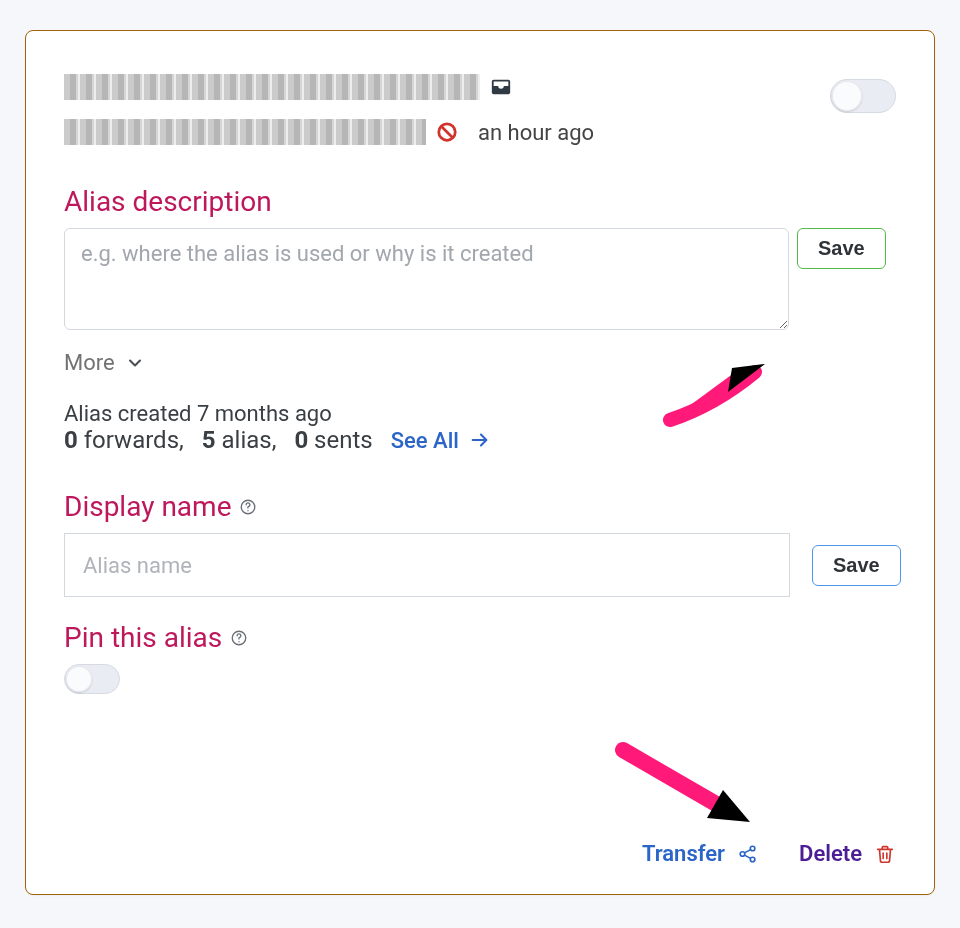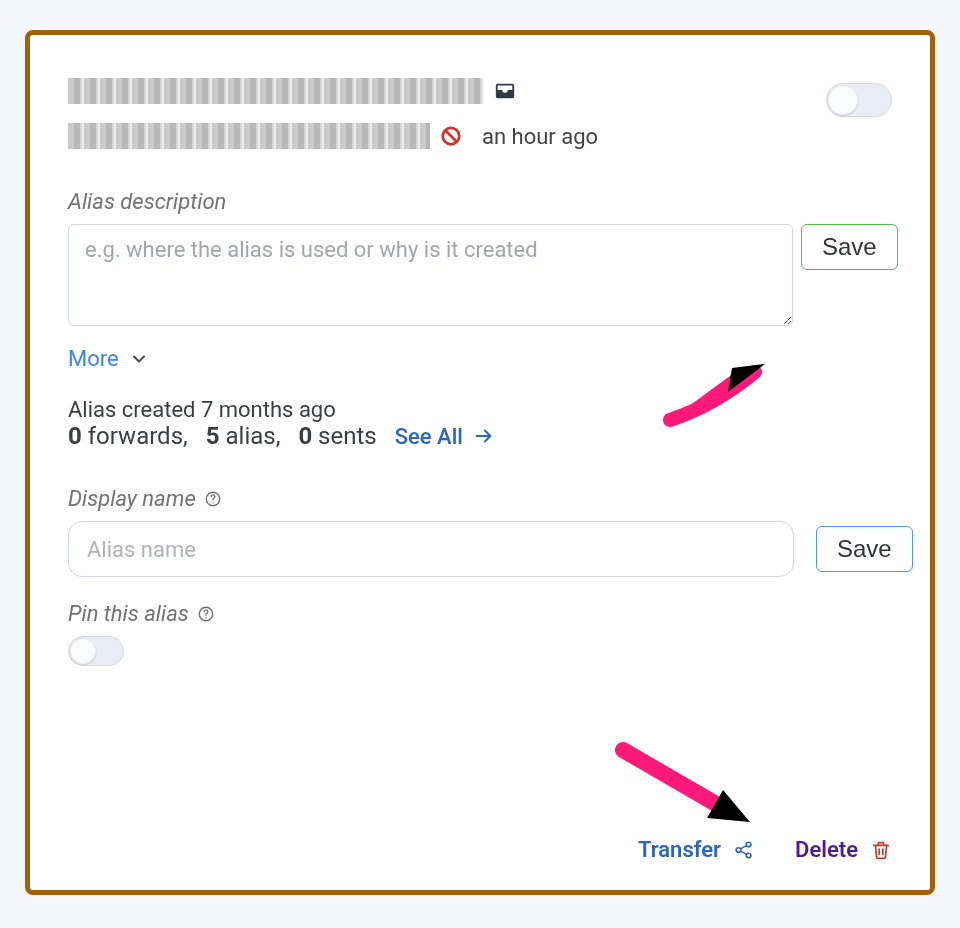--- a/index.html
+++ b/index.html
@@ -10,21 +10,21 @@
     color: #3a3f44;
     width: 960px;
     height: 928px;
     position: relative;
   }
   .card {
     position: absolute;
     left: 25px; top: 30px;
     width: 910px; height: 865px;
     background: #fff;
-    border: 5px solid #a16207;
+    border: 1px solid #a16207;
     border-radius: 8px;
     box-shadow: 0 1px 2px rgba(0,0,0,.04);
     padding: 36px 38px 32px 38px;
   }
 
   
   .row { display: flex; align-items: center; }
   .row.top { height: 40px; }
   .row.sub { height: 38px; margin-top: 6px; }
 
@@ -55,79 +55,79 @@
     display: flex; align-items: center; padding: 1px;
     cursor: pointer;
   }
   .knob {
     width: 30px; height: 30px; border-radius: 50%;
     background: #fafbfc;
     box-shadow: 0 1px 2px rgba(0,0,0,.15), inset 0 0 0 1px #e4e7ec;
   }
 
   
-  .label { font-size: 22px; color: #737373; margin-top: 36px; margin-bottom: 10px; display:flex; align-items:center; gap:8px;font-style:italic;}
+  .label { font-size: 28px; color: #be185d; margin-top: 36px; margin-bottom: 10px; display:flex; align-items:center; gap:8px;}
   .label.first { margin-top: 34px; }
 
   
   .desc-wrap { display: flex; gap: 8px; align-items: flex-start; }
   textarea.desc {
     flex: 0 0 725px;
     height: 102px;
     border: 1px solid #d3d7de;
     border-radius: 6px;
     font-size: 22px;
     font-family: inherit;
     padding: 12px 16px;
     color: #333;
     resize: both;
   }
   textarea.desc::placeholder { color: #a2a7ad; }
   .btn {
-    font-size: 24px;
-    font-weight: 400;
+    font-size: 20px;
+    font-weight: 700;
     padding: 8px 20px;
     border-radius: 6px;
     background: #fff;
     cursor: pointer;
     white-space: nowrap;
     display: inline-flex; align-items: center; gap: 10px;
   }
   .btn.green { border: 1px solid #54b948; color: #2e3338; }
   .btn.blue  { border: 1px solid #4c95e8; color: #2e3338; }
   .btn.contacts {
     border: 1px solid #4c95e8; color: #6a9fe6;
     letter-spacing: .5px; padding: 10px 22px;
   }
   .btn.contacts svg { width: 22px; height: 22px; stroke:#6a9fe6; fill:none; stroke-width:1.6; }
 
   .more-row { display:flex; align-items:center; justify-content: space-between; margin-top: 20px; position: relative;}
-  .more { display:flex; align-items:center; gap:10px; font-size:22px; color:#3b82f6; cursor:pointer; margin-right: 20px;}
+  .more { display:flex; align-items:center; gap:10px; font-size:22px; color:#737373; cursor:pointer; margin-right: 20px;}
   .more svg { width:20px; height:20px; }
 
   .created { font-size: 22px; color:#3a3f44; margin-top: 26px; }
   .stats { font-size: 24px; display:flex; align-items:center; gap: 18px; flex-wrap: wrap;}
   .stats .n { font-weight: 700; }
   .seeall { color:#2b65c7; font-size:22px; font-weight:500; display:inline-flex; align-items:center; gap:10px; cursor:pointer;}
   .seeall svg{ width:22px; height:22px; }
 
   .mailbox-wrap{ margin-top: 14px;}
   .sel-row{ display:flex; gap:20px; align-items:center; margin-top:8px;}
   .sel{
     flex: 0 0 696px; height:54px;
     border:1px solid #9aa1aa; border-radius:6px;
     display:flex; align-items:center; justify-content:flex-end; padding:0 18px;
     background:#fff;
   }
   .sel .tri{ width:0;height:0;border-left:7px solid transparent;border-right:7px solid transparent;border-top:9px solid #6b7077;}
 
   .dname-wrap{ display:flex; gap:22px; align-items:center; margin-top:8px;}
   input.dname{
-    flex:0 0 726px; height:56px;
-    border:1px solid #d3d7de; border-radius:14px;
+    flex:0 0 726px; height:64px;
+    border:1px solid #d3d7de; border-radius:0;
     font-size:22px; font-family:inherit; padding:0 18px; color:#333;
   }
   input.dname::placeholder{ color:#b0b4ba; }
 
   .pin-wrap{ margin-top: 14px; }
   .toggle2{
     width:56px; height:30px; border-radius:15px; background:#e9ecf2; border:1px solid #d6dae2;
     display:flex; align-items:center; padding:1px; cursor:pointer; margin-top:10px;
   }
   .knob2{ width:26px;height:26px;border-radius:50%;background:#fafbfc;box-shadow:0 1px 2px rgba(0,0,0,.15),inset 0 0 0 1px #e4e7ec;}

